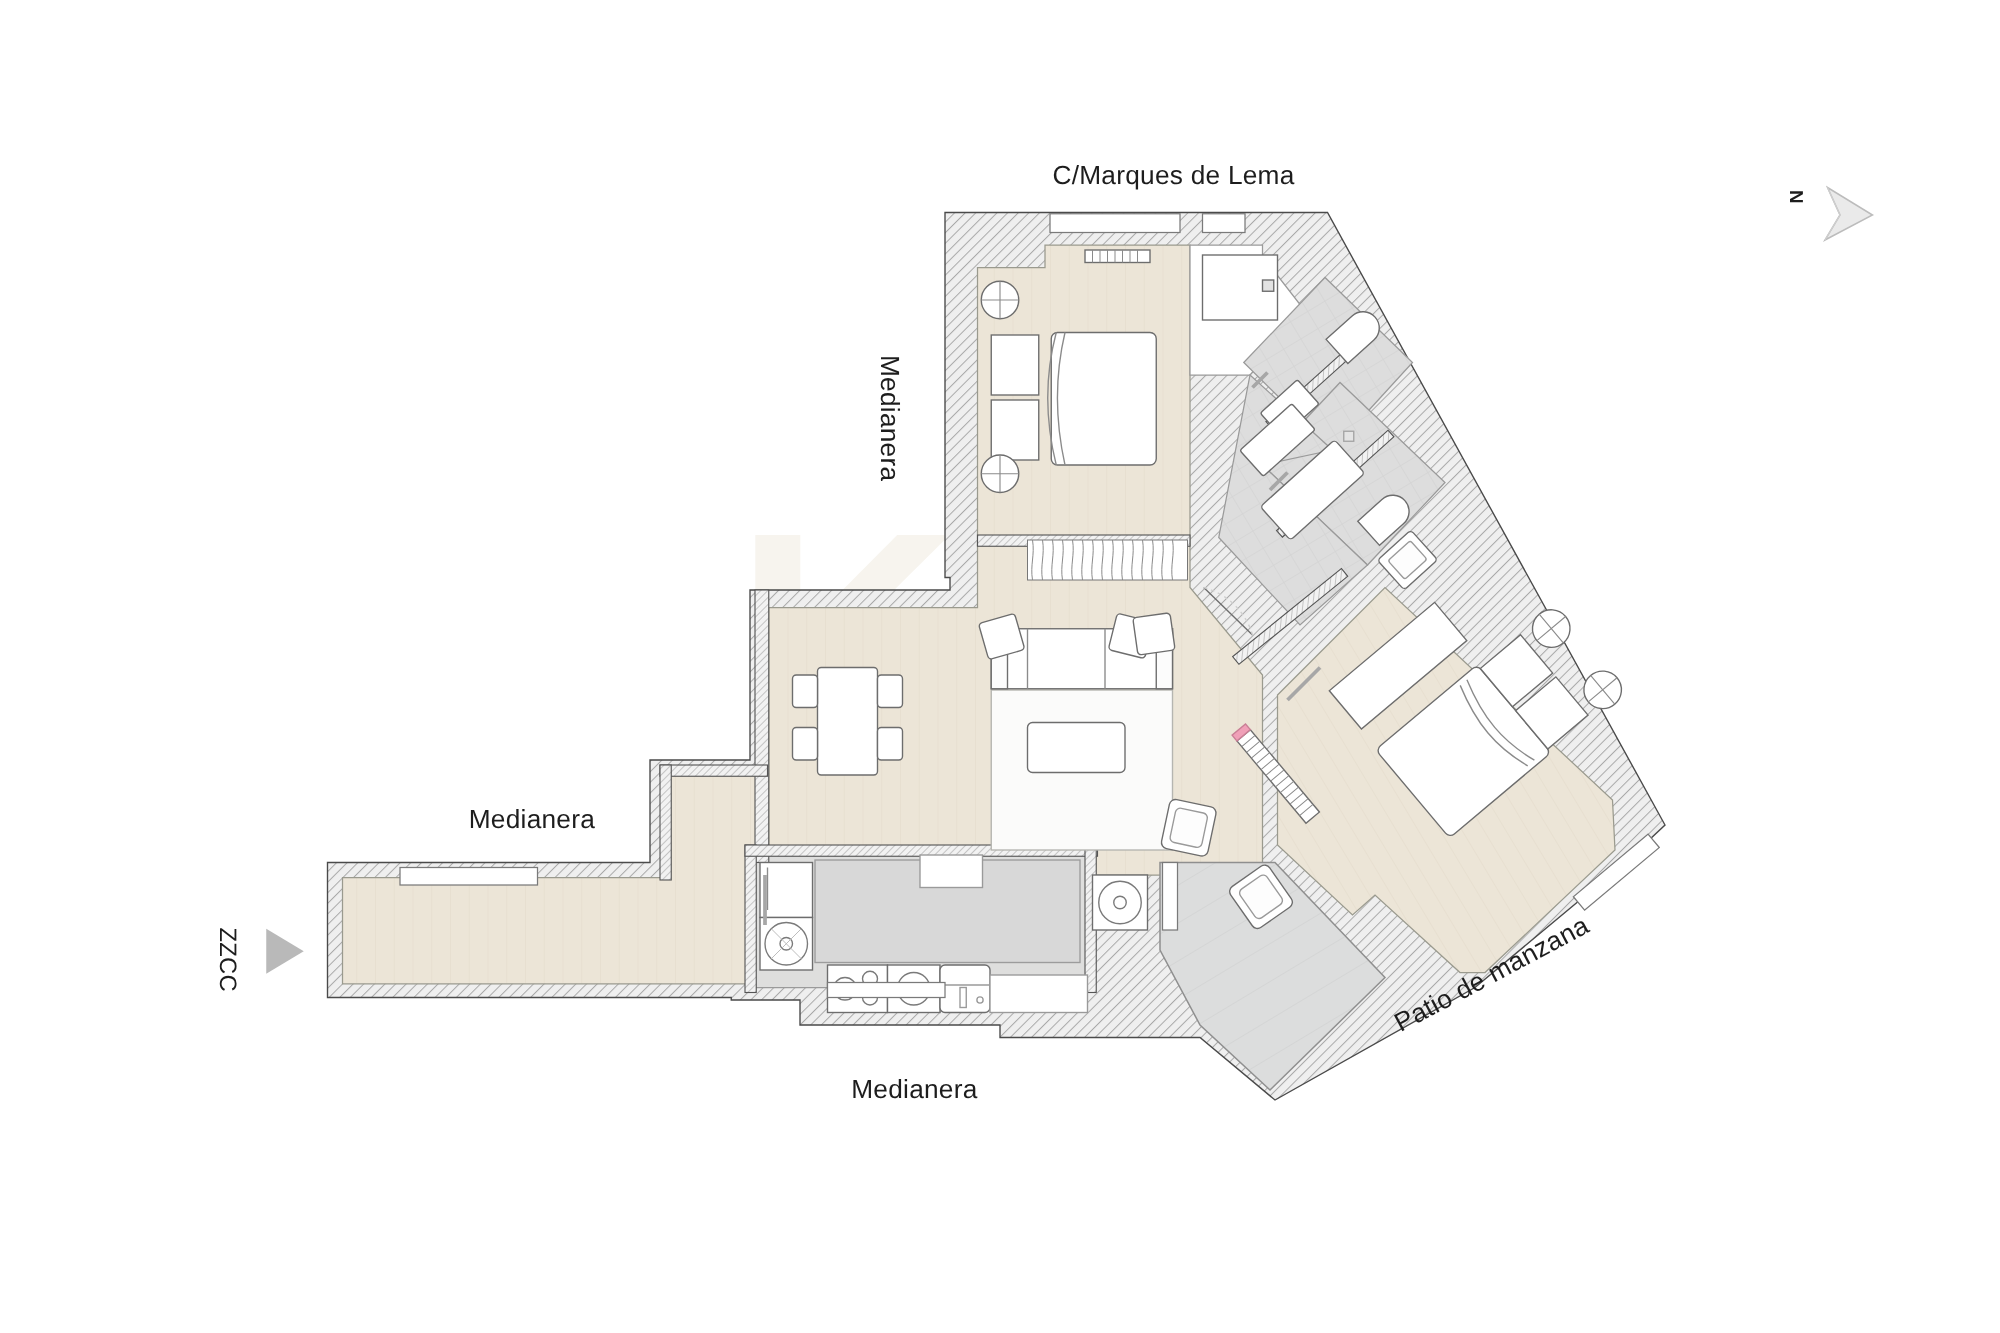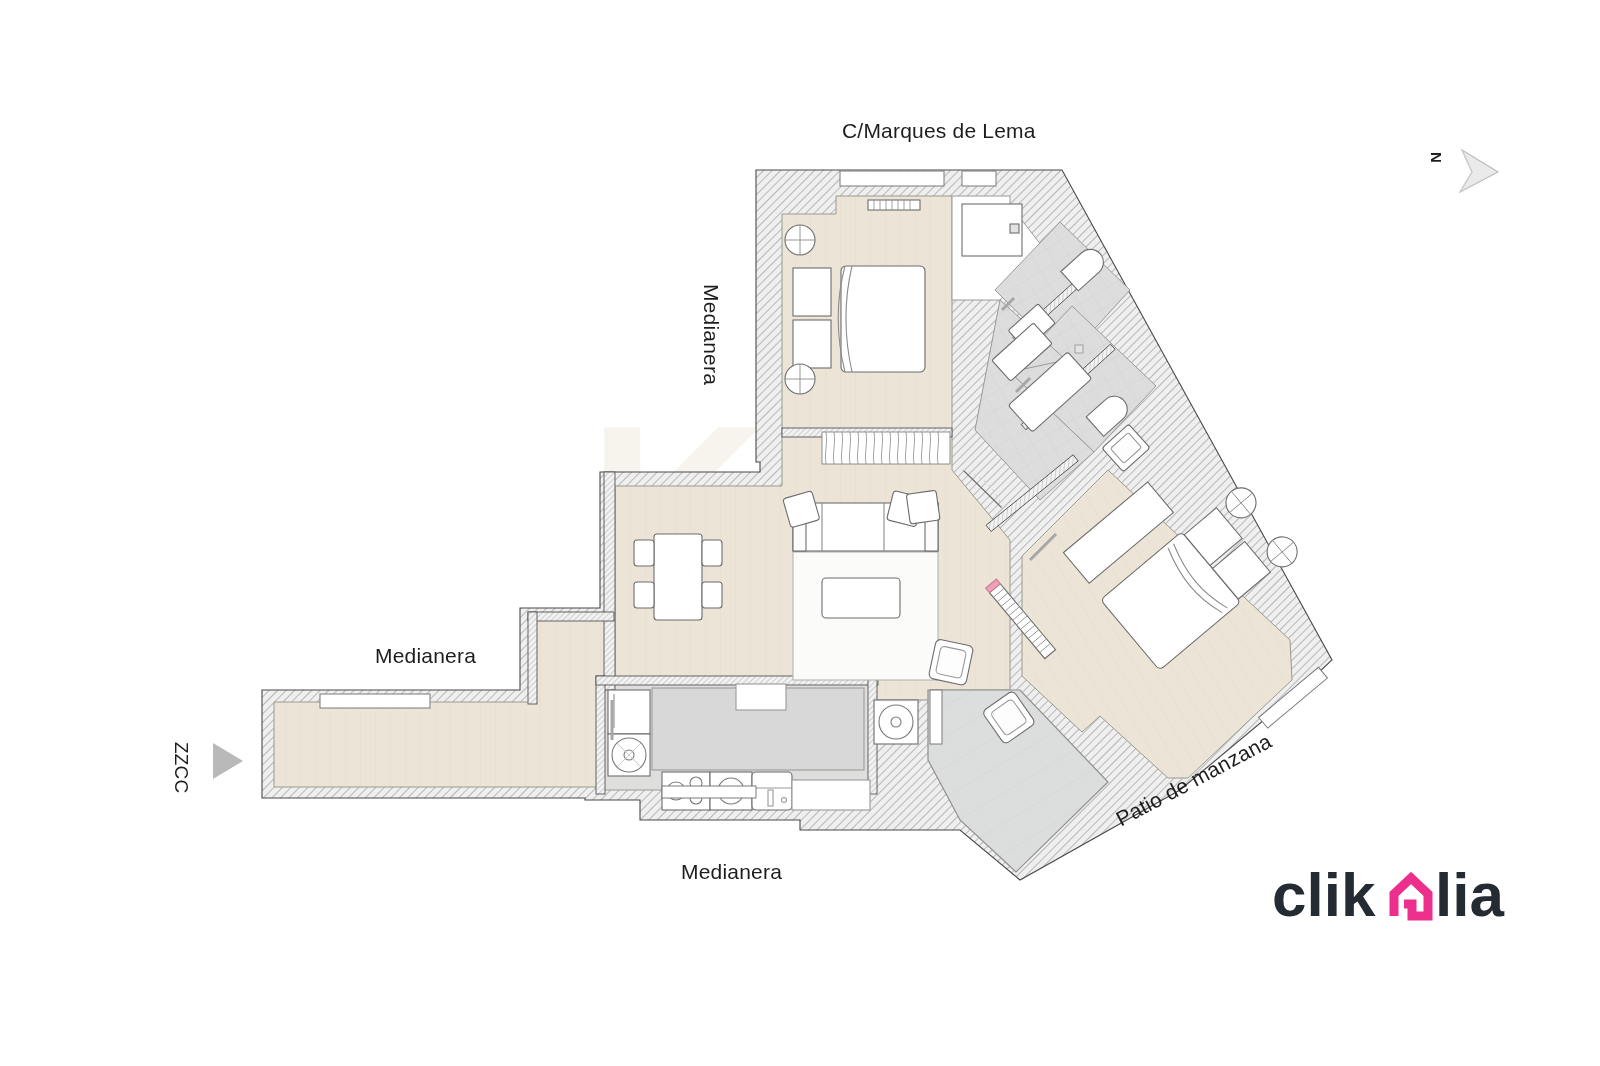--- a/index.html
+++ b/index.html
@@ -38,21 +38,21 @@
     font-family: "Liberation Sans", sans-serif;
     font-size: 21px;
     font-weight: 400;
     color: #1d1d1d;
     white-space: nowrap;
     letter-spacing: 0.2px;
   }
 
   #label-street {
     left: 842px;
-    top: 119px;
+    top: 129px;
   }
   #label-medianera-vertical {
     left: 701px;
     top: 284px;
     transform-origin: left top;
     transform: rotate(90deg) translateX(0) translateY(-22px);
   }
   #label-medianera-left {
     left: 375px;
     top: 644px;
@@ -434,26 +434,14 @@
   <div class="map-label" id="label-medianera-left">Medianera</div>
 
   <div class="map-label" id="label-medianera-bottom">Medianera</div>
 
   <div class="map-label" id="label-patio">Patio de manzana</div>
 
   <div class="map-label" id="label-zzcc">ZZCC</div>
 
   <div class="map-label" id="label-north">N</div>
 
-  <div id="brand-logo">
-    <svg viewBox="0 0 250 70">
-
-      <text x="0" y="54" font-family="Liberation Sans, sans-serif" font-size="62" font-weight="700" fill="#252b33">clik</text>
-
-      <g transform="translate(118,16)">
-        <path d="M 4,38 L 4,16 L 21,0 L 38,16 L 38,38 L 22,38 L 22,26 L 14,26" fill="none" stroke="#ec2e8c" stroke-width="9" stroke-linejoin="miter" stroke-linecap="butt"></path>
-      </g>
-
-      <text x="163" y="54" font-family="Liberation Sans, sans-serif" font-size="62" font-weight="700" fill="#252b33">lia</text>
-    </svg>
-  </div>
 
 </div>
 
 </body></html>

